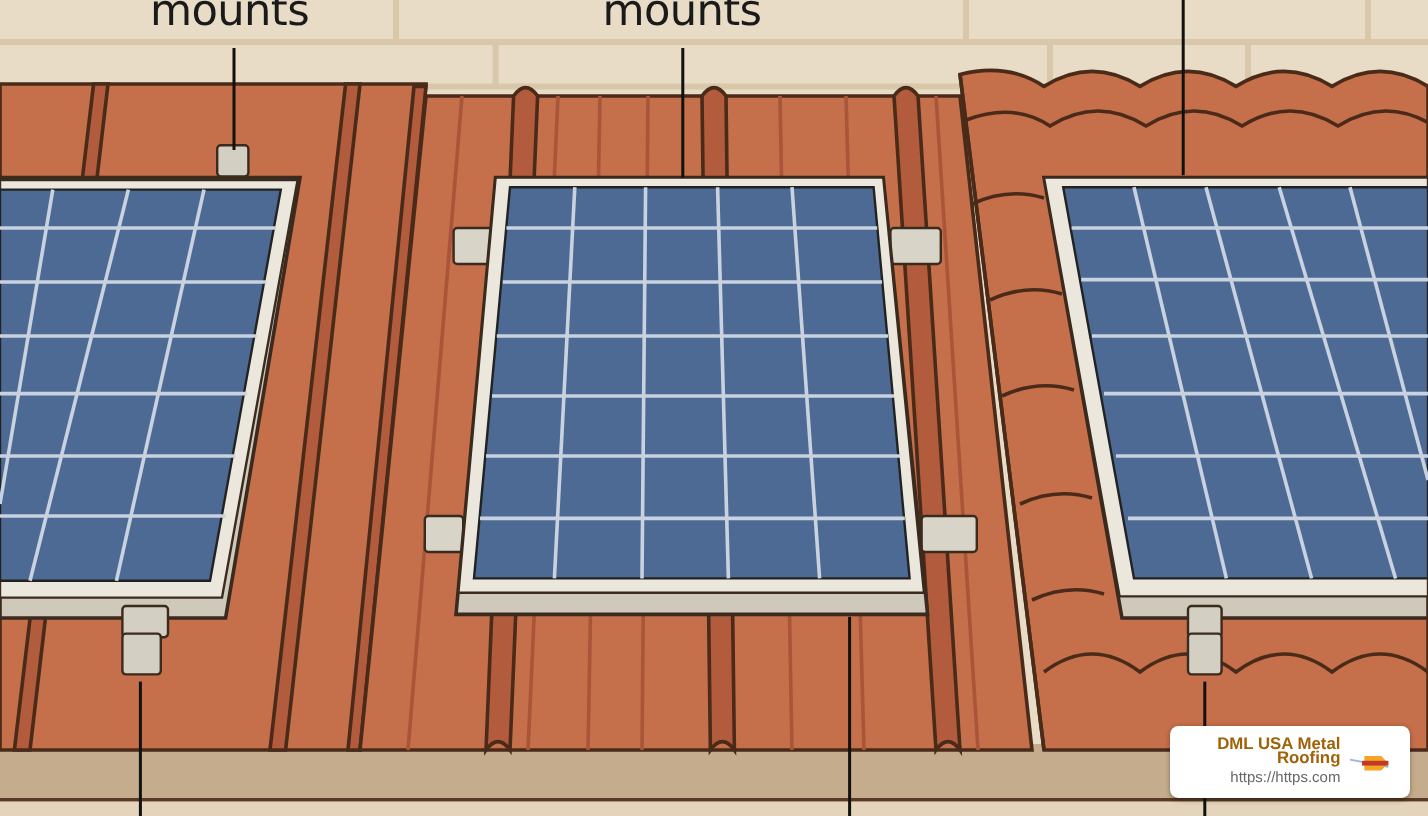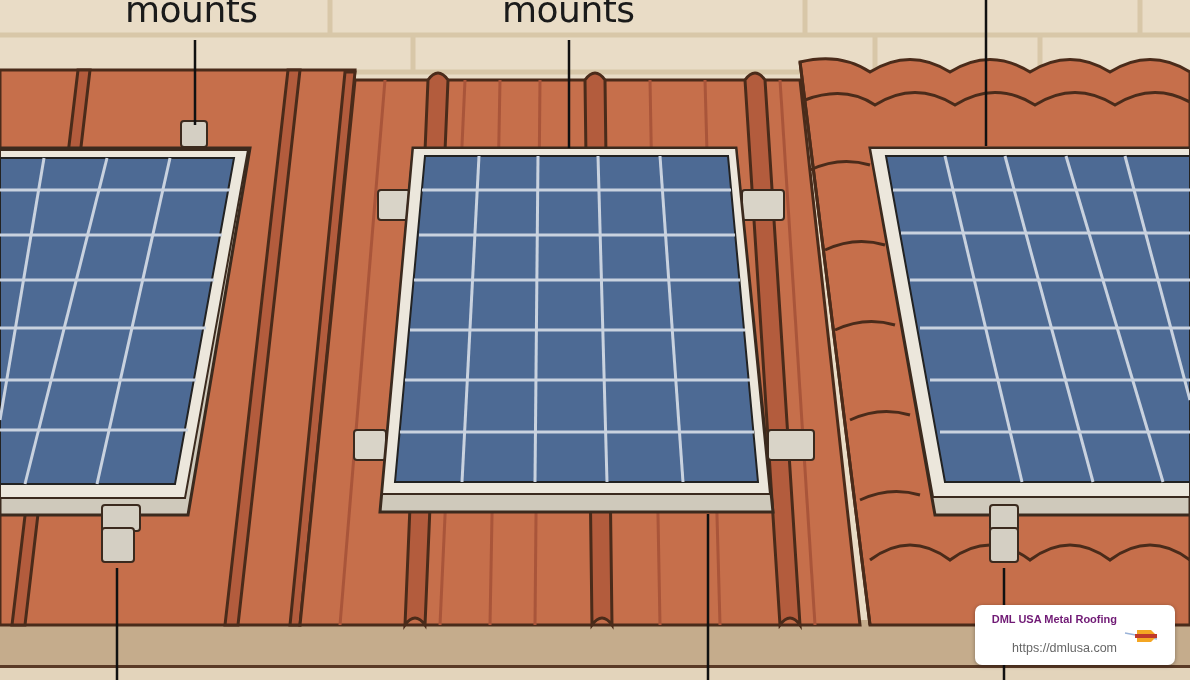--- a/index.html
+++ b/index.html
@@ -1,20 +1,20 @@
 <!DOCTYPE html>
 <html><head>
 <meta charset="utf-8">
 <style>
   html,body{margin:0;padding:0;}
   body{width:1190px;height:680px;overflow:hidden;background:#e9dcc6;position:relative;font-family:"Liberation Sans",sans-serif;}
   #scene{position:absolute;left:0;top:0;width:1190px;height:680px;}
   .label{position:absolute;font-family:"DejaVu Sans",sans-serif;font-size:36px;color:#1a1a1a;line-height:1;letter-spacing:-0.5px;}
   .badge{position:absolute;left:975px;top:605px;width:200px;height:60px;background:#fff;border-radius:7px;box-shadow:0 1px 4px rgba(0,0,0,.35);}
-  .badge .name{position:absolute;right:58px;top:8px;text-align:right;font-weight:bold;font-size:11px;line-height:12px;color:#701a75;width:140px;}
+  .badge .name{position:absolute;right:58px;top:8px;text-align:right;font-weight:bold;font-size:14px;line-height:12px;color:#a16207;width:140px;}
   .badge .url{position:absolute;right:58px;top:36px;font-size:12.5px;color:#666;}
   .badge .logo{position:absolute;right:12px;top:22px;width:40px;height:18px;}
 </style>
 </head>
 <body>
 
 <svg id="scene" viewBox="0 0 1190 680" xmlns="http://www.w3.org/2000/svg">
   <defs>
     <pattern id="cells" width="10" height="10" patternUnits="userSpaceOnUse">
         <rect width="10" height="10" fill="#4d6a94"></rect>
@@ -157,19 +157,19 @@
     <line x1="708" y1="514" x2="708" y2="680"></line>
     <line x1="1004" y1="568" x2="1004" y2="680"></line>
   </g>
 </svg>
 
 <div class="label" style="left:125px;top:-8px;">mounts</div>
 <div class="label" style="left:502px;top:-8px;">mounts</div>
 
 <div class="badge">
   <div class="name">DML USA Metal Roofing</div>
-  <div class="url">https://dmlusa.com</div>
+  <div class="url">https://https.com</div>
   <svg class="logo" viewBox="0 0 40 18">
     <path d="M2,6 L34,12" stroke="#9ab3d8" stroke-width="1.5"></path>
     <polygon points="14,3 28,3 34,9 28,15 14,15" fill="#f4a623"></polygon>
     <rect x="12" y="7" width="22" height="4" fill="#c0392b"></rect>
   </svg>
 </div>
 
 </body></html>

